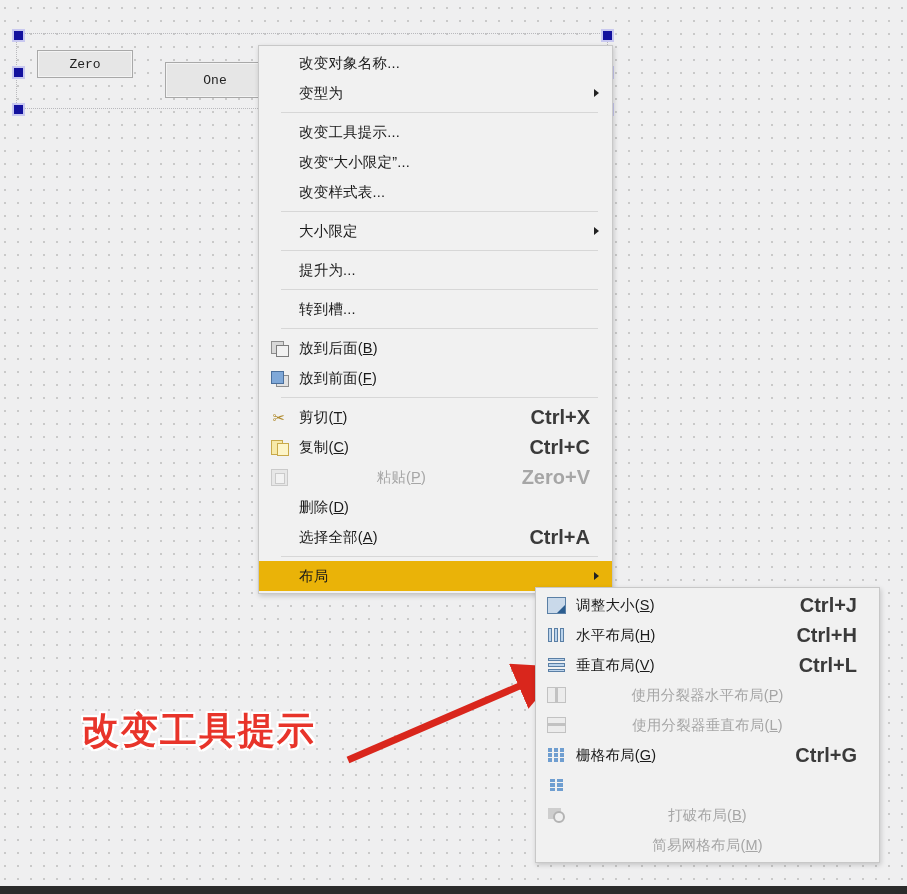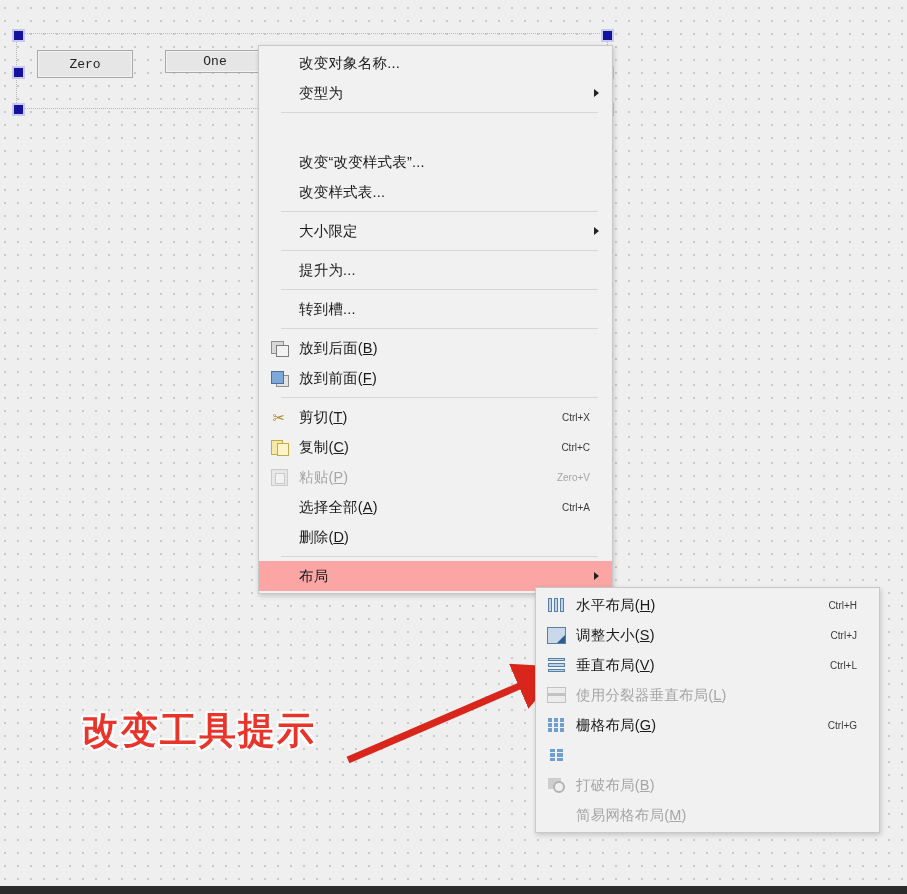--- a/index.html
+++ b/index.html
@@ -29,50 +29,50 @@
 
   
   .pbtn{
     position:absolute;background:#e6e6e6;border:1px solid #a8a8a8;
     font-family:"Liberation Mono","DejaVu Sans Mono",monospace;
     font-size:13px;color:#222;display:flex;align-items:center;
     justify-content:center;box-sizing:border-box;
     box-shadow:inset 0 0 0 1px #f3f3f3;
   }
   #btn-zero{left:37px;top:50px;width:96px;height:28px;}
-  #btn-one{left:165px;top:50px;width:100px;height:23px;}
+  #btn-one{left:165px;top:62px;width:100px;height:36px;}
   #btn-two{left:390px;top:50px;width:158px;height:34px;}
 
   
   .menu{
     position:absolute;background:#f1f1f1;border:1px solid #c8c8c8;
     box-shadow:1px 2px 5px rgba(0,0,0,.18);
     font-size:14.5px;color:#1a1a1a;padding:2px 0;box-sizing:border-box;
   }
   #ctx-menu{left:258px;top:45px;width:355px;}
   #sub-menu{left:535px;top:587px;width:345px;}
 
   .mi{
     position:relative;display:flex;align-items:center;height:30px;
     padding:0 8px;cursor:default;white-space:nowrap;
   }
   .mi .ico{
     width:24px;min-width:24px;height:20px;display:flex;
     align-items:center;justify-content:center;margin-right:4px;
   }
   .mi .lbl{flex:1;padding-left:4px;letter-spacing:.2px;}
-  .mi .sc{color:#3a3a3a;font-size:10px;padding-right:14px;padding-left:18px;}
+  .mi .sc{color:#3a3a3a;font-size:20px;padding-right:14px;padding-left:18px;font-weight:bold;}
   .mi .arw{
     position:absolute;right:13px;top:50%;transform:translateY(-50%);
     width:0;height:0;border-left:5px solid #222;
     border-top:4px solid transparent;border-bottom:4px solid transparent;
   }
-  .mi.disabled .lbl,.mi.disabled .sc{color:#a6a6a6;}
+  .mi.disabled .lbl,.mi.disabled .sc{color:#a6a6a6;text-align:center;}
   .mi.disabled .ico{opacity:.45;filter:grayscale(1);}
-  .mi.hl{background:#fca5a5;}
+  .mi.hl{background:#eab308;}
   .sep{height:1px;background:#d7d7d7;margin:4px 14px 4px 22px;}
 
   .mi u{text-decoration:underline;}
 
   
   .i-back,.i-front{position:relative;width:17px;height:15px;}
   .i-back::before,.i-front::before{
     content:"";position:absolute;left:0;top:0;width:11px;height:11px;
     border:1px solid #8d8d8d;background:#d8d8d8;}
   .i-back::after{
@@ -180,24 +180,25 @@
   <div class="mi">
     <span class="ico"></span>
     <span class="lbl">变型为</span>
     <span class="arw"></span>
   </div>
 
   <div class="sep"></div>
 
   <div class="mi">
     <span class="ico"></span>
-  </div>
-  <div class="mi">
-    <span class="ico"></span>
-    <span class="lbl">改变“改变样式表”...</span>
+    <span class="lbl">改变工具提示...</span>
+  </div>
+  <div class="mi">
+    <span class="ico"></span>
+    <span class="lbl">改变“大小限定”...</span>
   </div>
   <div class="mi">
     <span class="ico"></span>
     <span class="lbl">改变样式表...</span>
   </div>
 
   <div class="sep"></div>
 
   <div class="mi">
     <span class="ico"></span>
@@ -252,71 +253,78 @@
   </div>
   <div class="mi disabled">
     <span class="ico">
         <i class="i-paste"></i>
       </span>
     <span class="lbl">粘贴(<u>P</u>)</span>
     <span class="sc">Zero+V</span>
   </div>
   <div class="mi">
     <span class="ico"></span>
+    <span class="lbl">删除(<u>D</u>)</span>
+  </div>
+  <div class="mi">
+    <span class="ico"></span>
     <span class="lbl">选择全部(<u>A</u>)</span>
     <span class="sc">Ctrl+A</span>
   </div>
-  <div class="mi">
-    <span class="ico"></span>
-    <span class="lbl">删除(<u>D</u>)</span>
-  </div>
 
   <div class="sep"></div>
 
   <div class="mi hl">
     <span class="ico"></span>
     <span class="lbl">布局</span>
     <span class="arw"></span>
   </div>
 </div>
 
 <div class="menu" id="sub-menu">
 
   <div class="mi">
     <span class="ico">
+        <i class="i-adjust"></i>
+      </span>
+    <span class="lbl">调整大小(<u>S</u>)</span>
+    <span class="sc">Ctrl+J</span>
+  </div>
+
+  <div class="mi">
+    <span class="ico">
         <i class="i-hbox">
           <i></i>
           <i></i>
           <i></i>
         </i>
       </span>
     <span class="lbl">水平布局(<u>H</u>)</span>
     <span class="sc">Ctrl+H</span>
   </div>
 
   <div class="mi">
     <span class="ico">
-        <i class="i-adjust"></i>
-      </span>
-    <span class="lbl">调整大小(<u>S</u>)</span>
-    <span class="sc">Ctrl+J</span>
-  </div>
-
-  <div class="mi">
-    <span class="ico">
         <i class="i-vbox">
           <i></i>
           <i></i>
           <i></i>
         </i>
       </span>
     <span class="lbl">垂直布局(<u>V</u>)</span>
     <span class="sc">Ctrl+L</span>
   </div>
 
+  <div class="mi disabled">
+    <span class="ico">
+        <i class="i-splith"></i>
+      </span>
+    <span class="lbl">使用分裂器水平布局(<u>P</u>)</span>
+    <span class="sc"></span>
+  </div>
 
   <div class="mi disabled">
     <span class="ico">
         <i class="i-splitv"></i>
       </span>
     <span class="lbl">使用分裂器垂直布局(<u>L</u>)</span>
     <span class="sc"></span>
   </div>
 
   <div class="mi">

